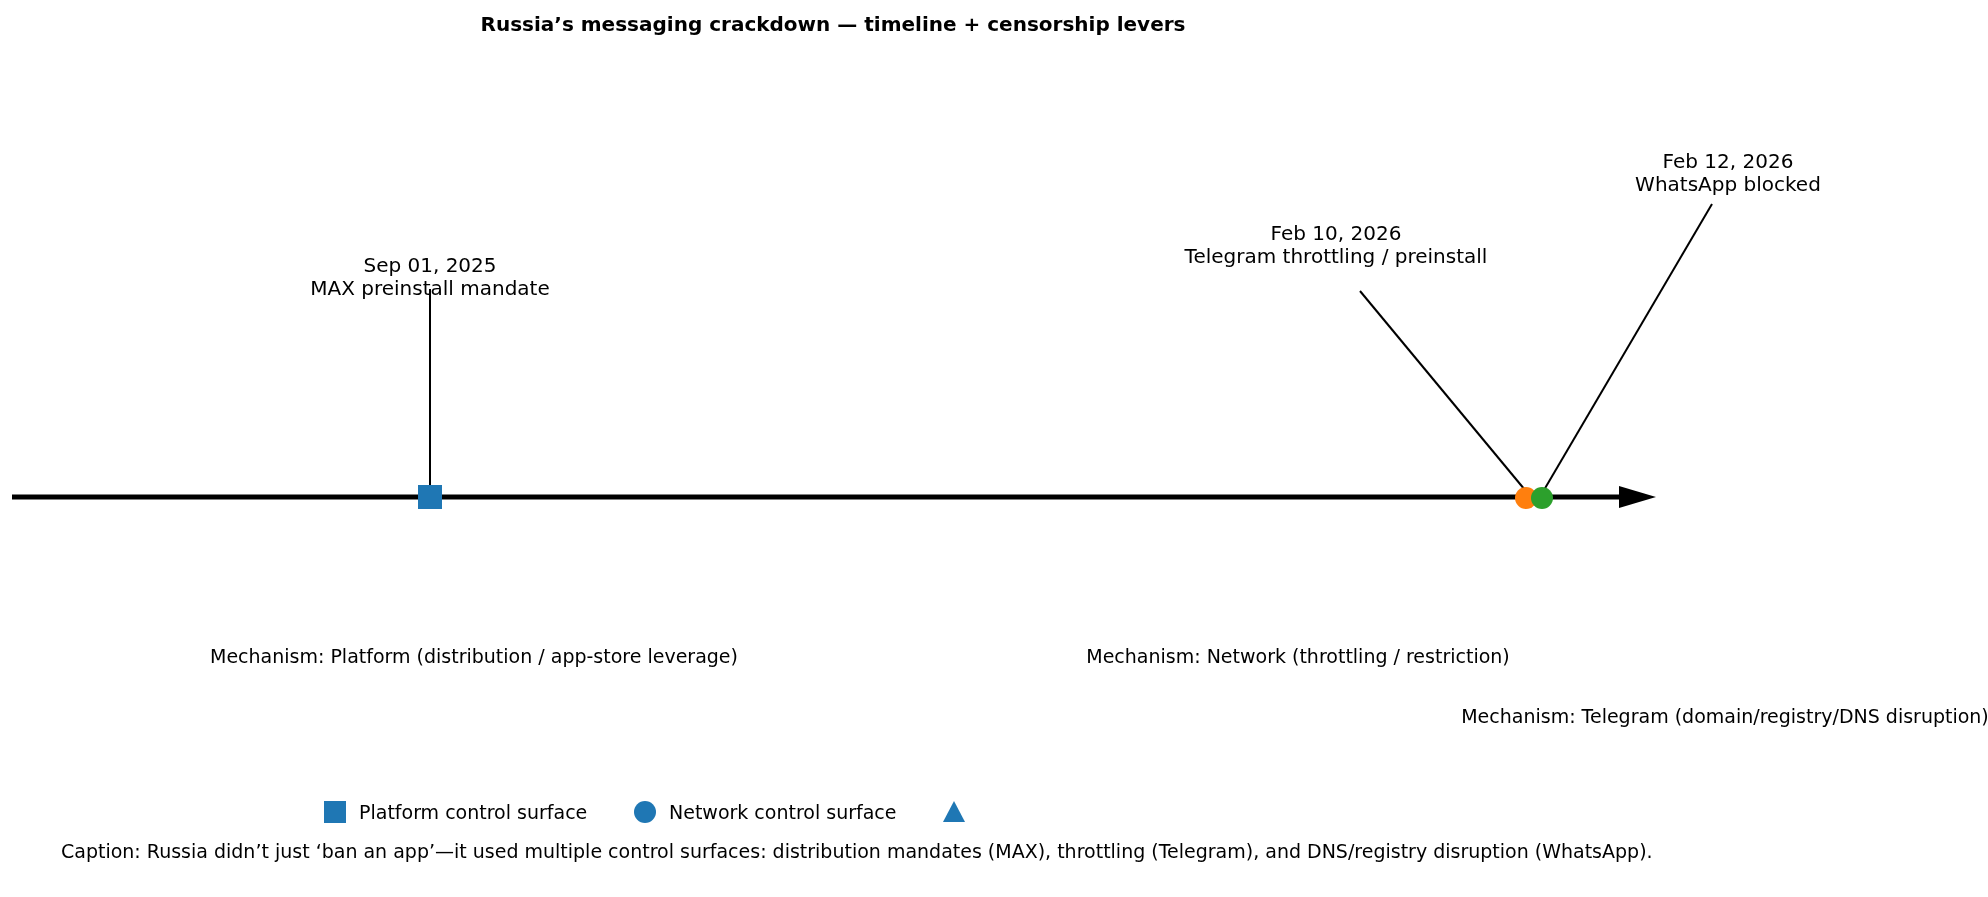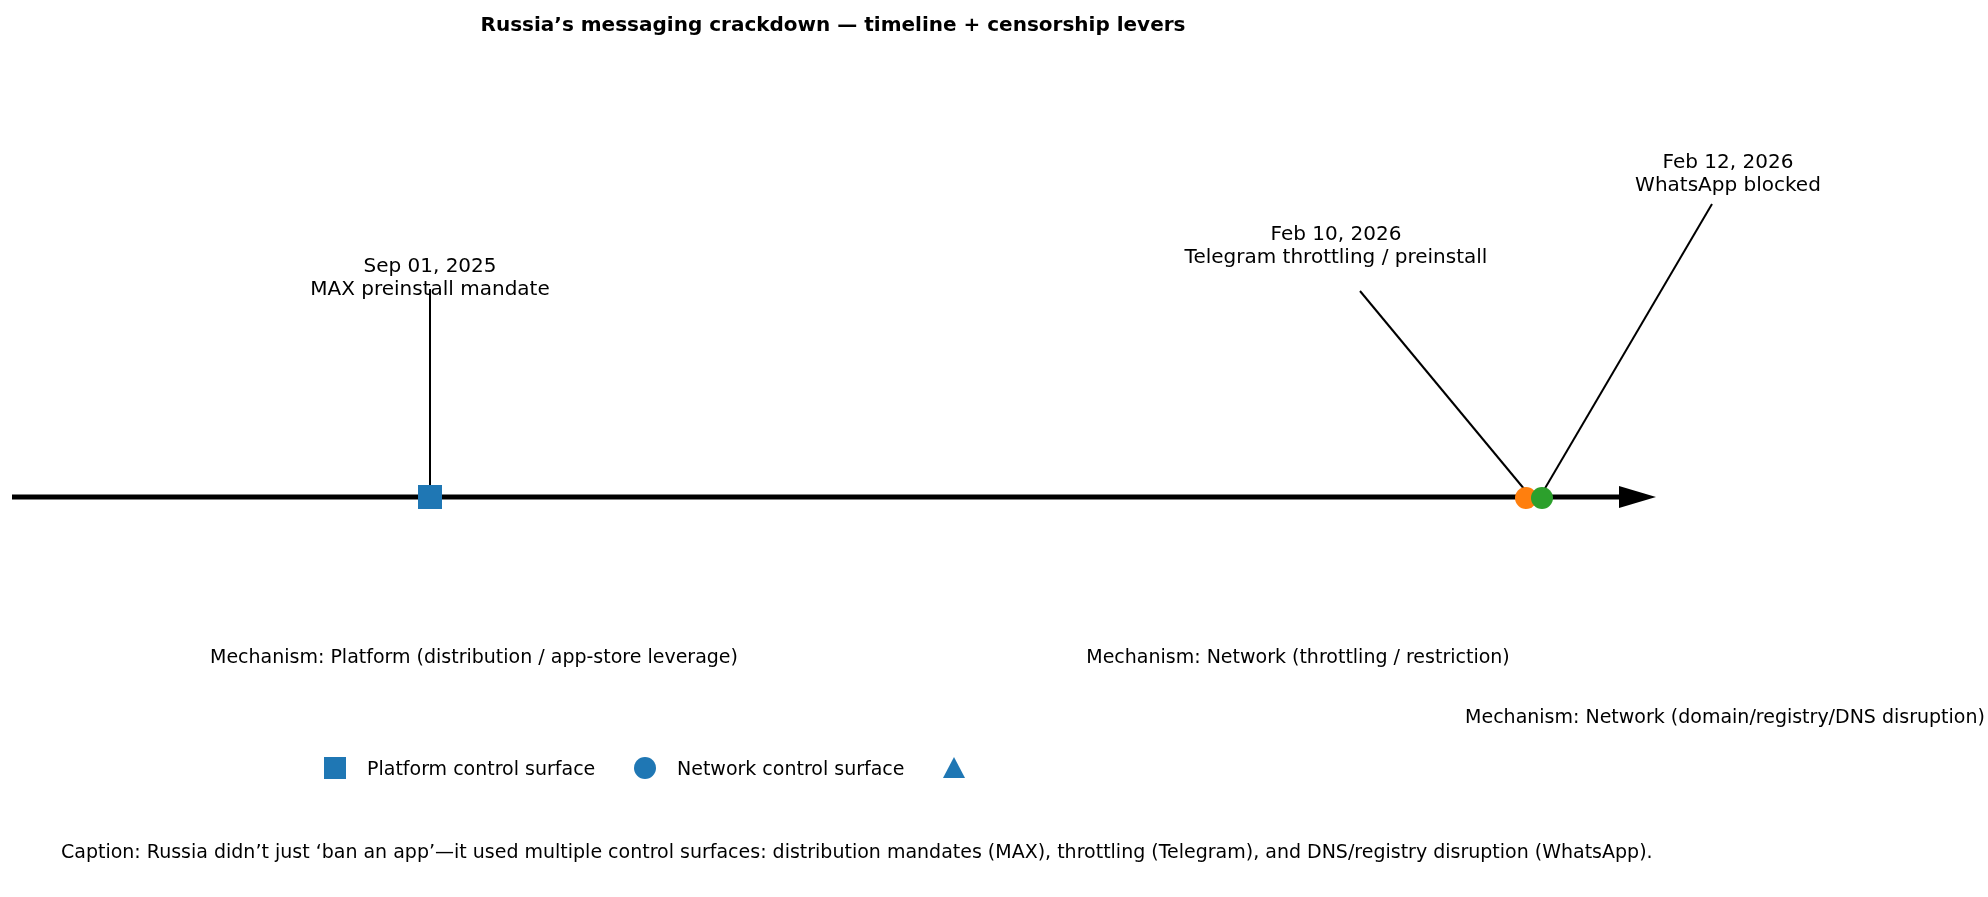--- a/index.html
+++ b/index.html
@@ -47,25 +47,25 @@
   .axis {
     stroke: #000000;
     stroke-width: 5;
   }
   .leader {
     stroke: #000000;
     stroke-width: 2;
   }
   .legend-item {
     position: absolute;
-    top: 754px;
+    top: 798px;
     height: 28px;
     display: flex;
     align-items: center;
-    gap: 20px;
+    gap: 12px;
     font-size: 19px;
     white-space: nowrap;
   }
   .legend-marker {
     flex: 0 0 auto;
     display: block;
   }
   .caption {
     position: absolute;
     left: 61px;
@@ -105,21 +105,21 @@
     <div>Telegram throttling / preinstall</div>
   </div>
 
   <div class="event-label" style="left:1728px; top:150px;">
     <div>Feb 12, 2026</div>
     <div>WhatsApp blocked</div>
   </div>
 
   <div class="mech-label" style="left:430px; top:645px;margin-left:44px;">Mechanism: Platform (distribution / app-store leverage)</div>
   <div class="mech-label" style="left:1265px; top:645px;margin-left:33px;">Mechanism: Network (throttling / restriction)</div>
-  <div class="mech-label" style="left:1725px; top:705px;">Mechanism: Network (domain/registry/DNS disruption)</div>
+  <div class="mech-label" style="left:1725px; top:705px;">Mechanism: Telegram (domain/registry/DNS disruption)</div>
 
   <div class="legend-item" style="left:323px;">
     <svg class="legend-marker" width="24" height="24">
       <rect x="1" y="1" width="22" height="22" fill="#1f77b4"></rect>
     </svg>
     <span>Platform control surface</span>
   </div>
 
   <div class="legend-item" style="left:633px;">
     <svg class="legend-marker" width="24" height="24">

